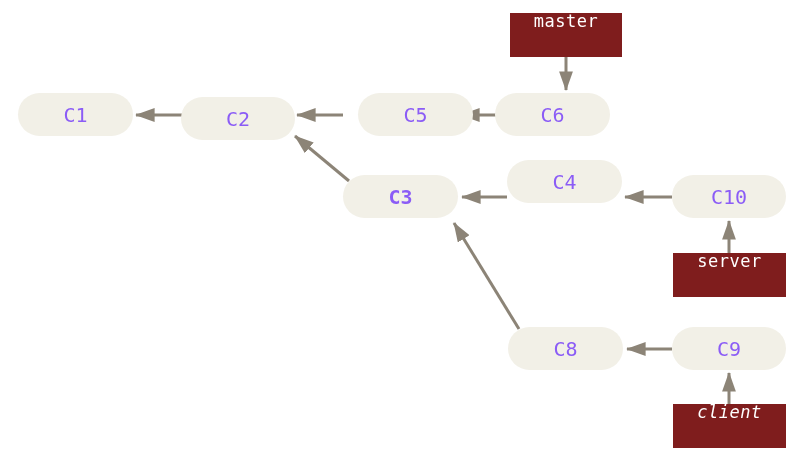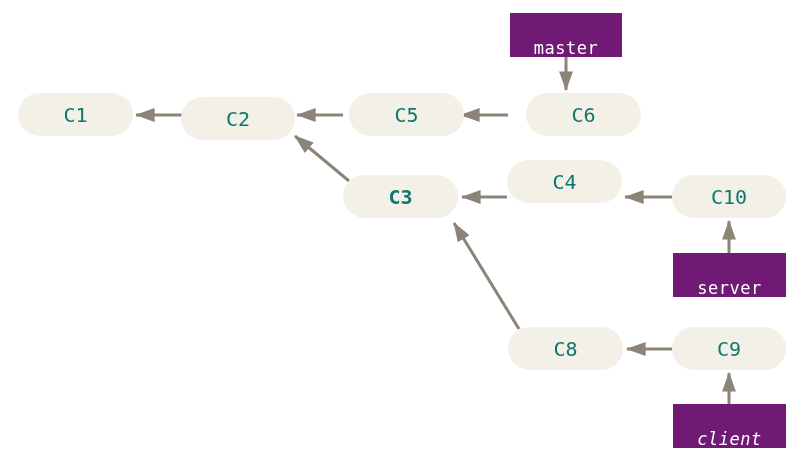--- a/index.html
+++ b/index.html
@@ -24,42 +24,42 @@
   }
   .commit {
     position: absolute;
     width: 115px;
     height: 43px;
     background: #f2f0e7;
     border-radius: 22px;
     display: flex;
     align-items: center;
     justify-content: center;
-    color: #0f766e;
+    color: #8b5cf6;
     font-size: 20px;
     line-height: 1;
   }
   .branch {
     position: absolute;
     width: 113px;
     height: 44px;
-    background: #701a75;
+    background: #7f1d1d;
     display: flex;
-    align-items: flex-end;
+    align-items: flex-start;
     justify-content: center;
     color: #ffffff;
     font-size: 17px;
     letter-spacing: 0.5px;
     line-height: 1;
   }
   
   #n-c1  { left: 18px;  top: 93px; }
   #n-c2  { left: 181px; top: 97px; width: 114px; justify-content: center; }
-  #n-c5  { left: 349px; top: 93px; text-align: right; }
-  #n-c6  { left: 526px; top: 93px; }
+  #n-c5  { left: 358px; top: 93px; text-align: right; }
+  #n-c6  { left: 495px; top: 93px; }
   #n-c3  { left: 343px; top: 175px; font-weight: bold; }
   #n-c4  { left: 507px; top: 160px; }
   #n-c10 { left: 672px; top: 175px; width: 114px; }
   #n-c8  { left: 508px; top: 327px; }
   #n-c9  { left: 672px; top: 327px; width: 114px; }
   
   #b-master { left: 510px; top: 13px;  width: 112px; }
   #b-server { left: 673px; top: 253px; }
   #b-client { left: 673px; top: 404px; font-style: italic; }
 </style>

